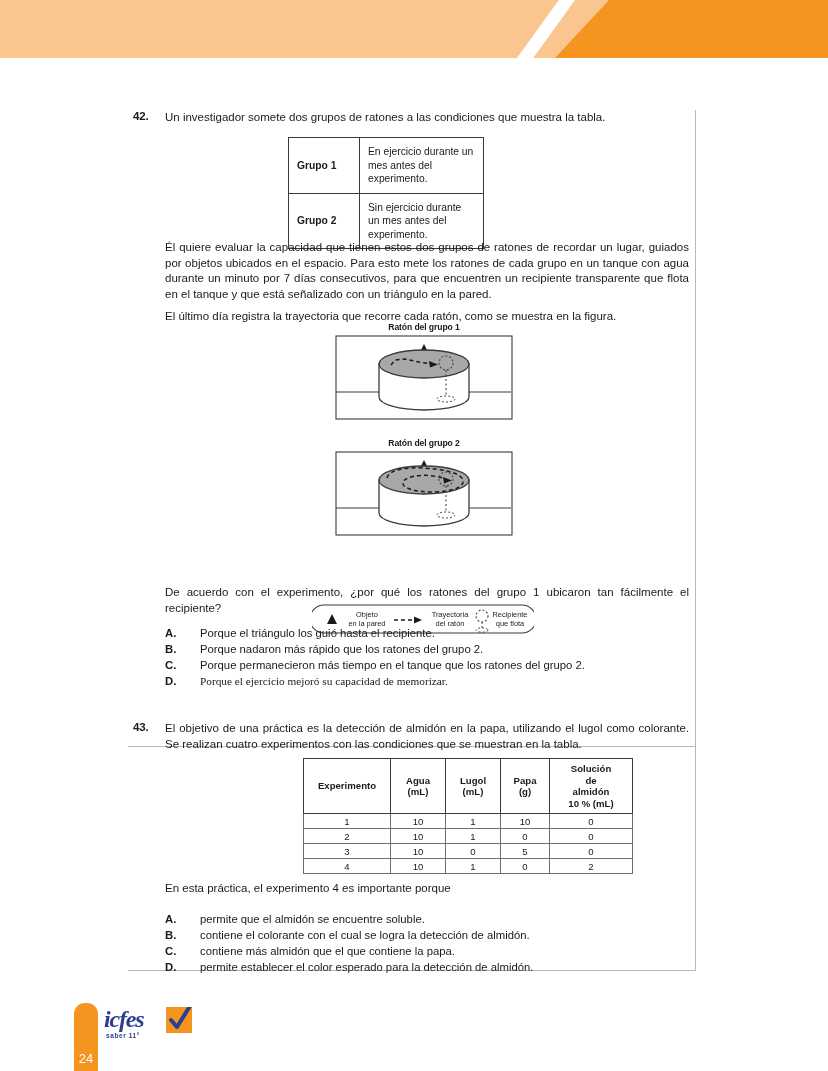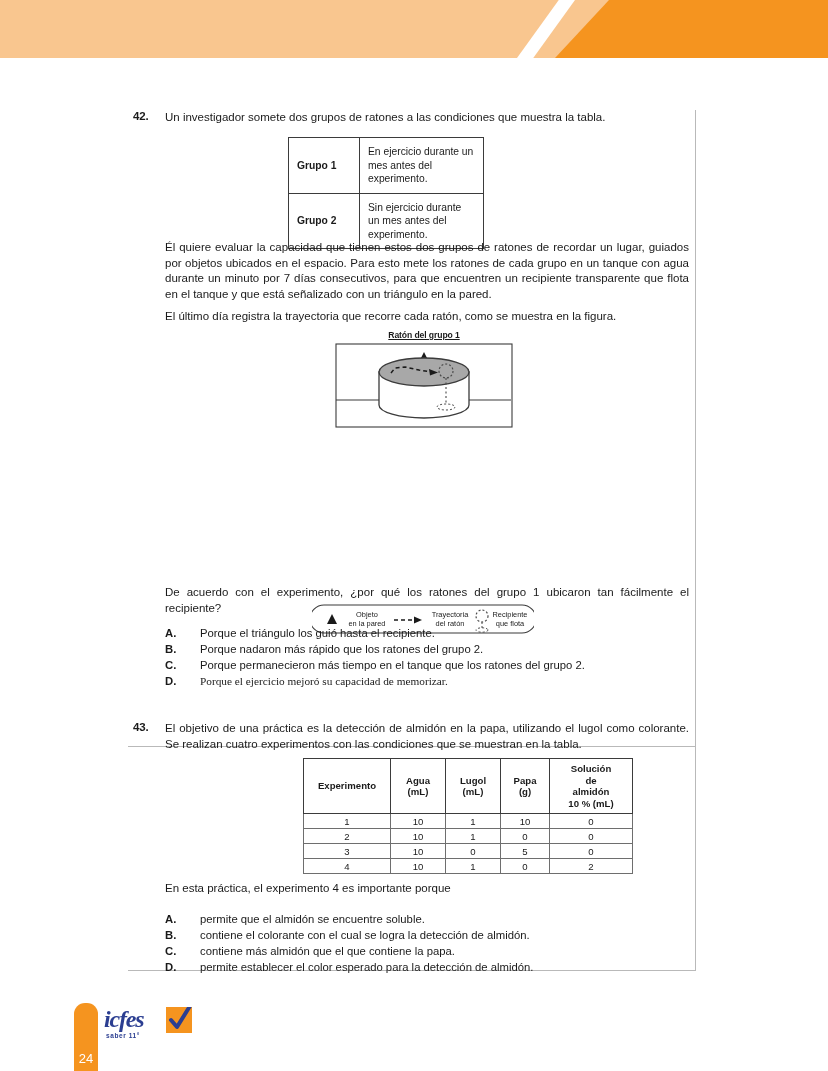--- a/index.html
+++ b/index.html
@@ -268,21 +268,21 @@
     <tr>
       <td class="gname">Grupo 2</td>
       <td>Sin ejercicio durante un mes antes del experimento.</td>
     </tr>
   </tbody>
     </table>
 
   <div class="para" style="left:165px; top:182px; width:524px;">Él quiere evaluar la capacidad que tienen estos dos grupos de ratones de recordar un lugar, guiados por objetos ubicados en el espacio. Para esto mete los ratones de cada grupo en un tanque con agua durante un minuto por 7 días consecutivos, para que encuentren un recipiente transparente que flota en el tanque y que está señalizado con un triángulo en la pared.</div>
   <div class="para" style="left:165px; top:251px; width:524px;">El último día registra la trayectoria que recorre cada ratón, como se muestra en la figura.</div>
 
-  <div class="figwrap" style="top:272px;text-decoration:underline;">
+  <div class="figwrap" style="top:264px;">
     <div class="figtitle">Ratón del grupo 1</div>
     <svg width="178" height="85" viewBox="0 0 178 85">
       <rect x="1" y="1" width="176" height="83" fill="#ffffff" stroke="#3b3b3b" stroke-width="1.1"></rect>
       <line x1="1" y1="57" x2="176" y2="57" stroke="#3b3b3b" stroke-width="1.1"></line>
 
       <polygon points="89,9 93.5,18 84.5,18" fill="#1a1a1a"></polygon>
 
       <path d="M44,29 L44,62 A45,13 0 0 0 134,62 L134,29 Z" fill="#ffffff" stroke="#3b3b3b" stroke-width="1.3"></path>
 
       <ellipse cx="89" cy="29" rx="45" ry="14" fill="#a8a8a8" stroke="#3b3b3b" stroke-width="1.3"></ellipse>
@@ -290,20 +290,36 @@
       <path d="M56,30 L60,25 L70,24 L84,27 L96,29" fill="none" stroke="#1a1a1a" stroke-width="1.5" stroke-dasharray="4,3"></path>
       <polygon points="103,29.5 94,26 95,32.5" fill="#1a1a1a"></polygon>
 
       <circle cx="111" cy="28" r="7" fill="none" stroke="#4a4a4a" stroke-width="1.2" stroke-dasharray="2,2"></circle>
 
       <line x1="111" y1="35" x2="111" y2="62" stroke="#4a4a4a" stroke-width="1.1" stroke-dasharray="2,2.5"></line>
       <ellipse cx="111" cy="64" rx="9" ry="3" fill="none" stroke="#4a4a4a" stroke-width="1" stroke-dasharray="2,2"></ellipse>
     </svg>
   </div>
 
+  <div class="figwrap" style="top:380px;">
+    <div class="figtitle">Ratón del grupo 2</div>
+    <svg width="178" height="85" viewBox="0 0 178 85">
+      <rect x="1" y="1" width="176" height="83" fill="#ffffff" stroke="#3b3b3b" stroke-width="1.1"></rect>
+      <line x1="1" y1="57" x2="176" y2="57" stroke="#3b3b3b" stroke-width="1.1"></line>
+      <polygon points="89,9 93.5,18 84.5,18" fill="#1a1a1a"></polygon>
+      <path d="M44,29 L44,62 A45,13 0 0 0 134,62 L134,29 Z" fill="#ffffff" stroke="#3b3b3b" stroke-width="1.3"></path>
+      <ellipse cx="89" cy="29" rx="45" ry="14" fill="#a8a8a8" stroke="#3b3b3b" stroke-width="1.3"></ellipse>
+
+      <path d="M52,27 C54,19 70,16 88,17 C108,18 126,22 128,29 C130,36 116,41 98,41 C80,41 66,37 68,31 C70,26 84,23 98,25 C108,26 114,29 111,31" fill="none" stroke="#1a1a1a" stroke-width="1.5" stroke-dasharray="4,3"></path>
+      <polygon points="117,29.5 108,26 109,32.5" fill="#1a1a1a"></polygon>
+      <circle cx="111" cy="28" r="7" fill="none" stroke="#4a4a4a" stroke-width="1.2" stroke-dasharray="2,2"></circle>
+      <line x1="111" y1="35" x2="111" y2="62" stroke="#4a4a4a" stroke-width="1.1" stroke-dasharray="2,2.5"></line>
+      <ellipse cx="111" cy="64" rx="9" ry="3" fill="none" stroke="#4a4a4a" stroke-width="1" stroke-dasharray="2,2"></ellipse>
+    </svg>
+  </div>
 
   <div class="legend">
     <svg width="222" height="30" viewBox="0 0 222 30" style="position:absolute;left:0;top:0;">
       <path d="M12,1 L210,1 A14,14 0 0 1 210,29 L12,29 A14,14 0 0 1 12,1 Z" fill="#ffffff" stroke="#3b3b3b" stroke-width="1.1"></path>
 
       <polygon points="20,10 25,20 15,20" fill="#1a1a1a"></polygon>
 
       <line x1="82" y1="16" x2="103" y2="16" stroke="#1a1a1a" stroke-width="1.6" stroke-dasharray="4,3"></line>
       <polygon points="110,16 102,12.5 102,19.5" fill="#1a1a1a"></polygon>
 

